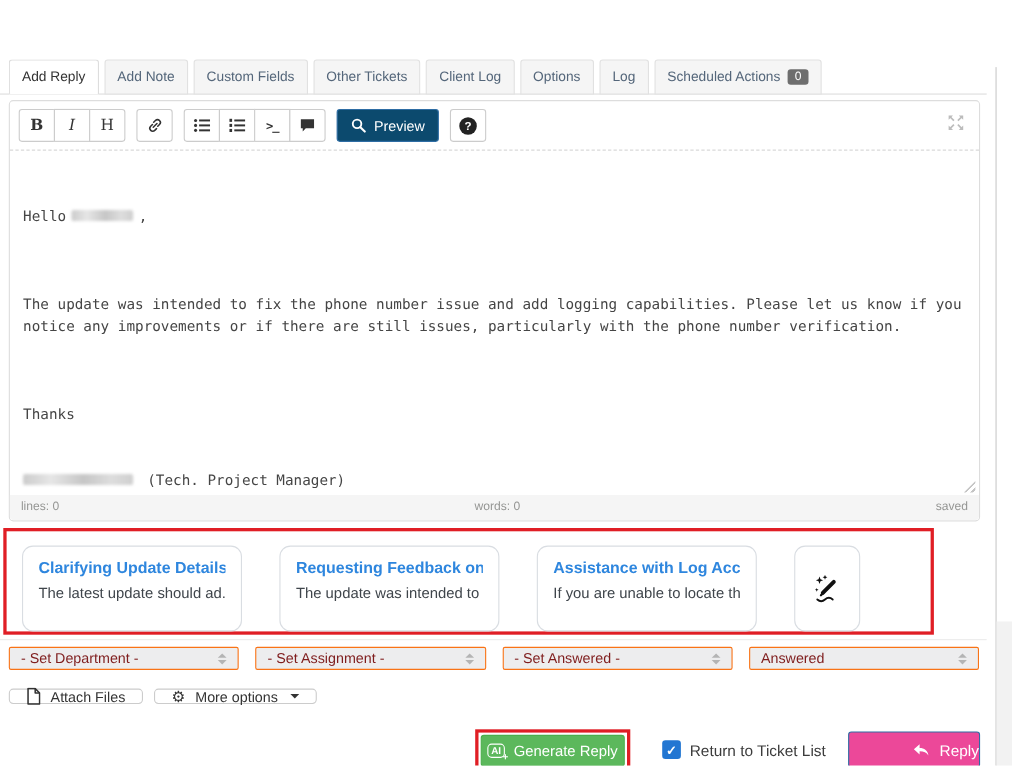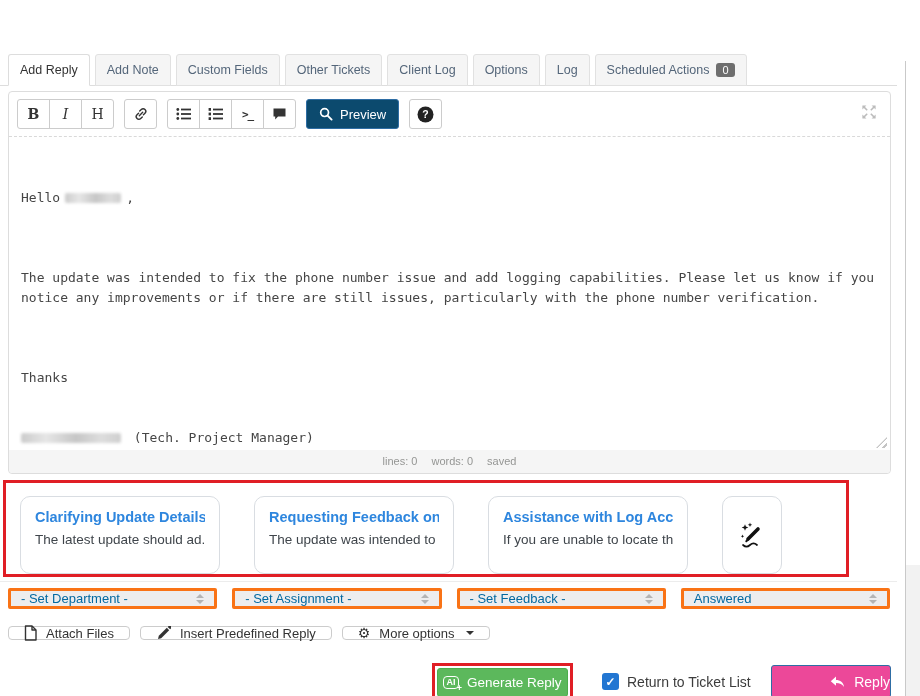--- a/index.html
+++ b/index.html
@@ -40,38 +40,38 @@
                  line-height:20px; color:#454545; white-space:pre-wrap; overflow:hidden; position:relative; }
   .mb20 { margin-bottom:20px; }
   .redacted { display:inline-block; height:10px; border-radius:2px; vertical-align:middle; margin:0 5px 2px 5px;
               background:linear-gradient(90deg,#cbcbcb,#e6e6e6 25%,#c6c6c6 55%,#dddddd 80%,#cfcfcf);
               filter:blur(1.5px); }
   .redacted.short { width:56px; }
   .redacted.long { width:100px; margin-left:0; }
   .resize-handle { position:absolute; right:3px; bottom:2px; width:11px; height:11px;
                    background:repeating-linear-gradient(135deg, transparent 0 3px, #c4c4c4 3px 4.5px);
                    clip-path:polygon(100% 0, 100% 100%, 0 100%); cursor:nwse-resize; }
-  .statusbar { background:#f5f5f5; padding:5px 10px 6px; display:flex; justify-content:center; gap:14px;
+  .statusbar { background:#f5f5f5; padding:5px 10px 6px; display:flex; justify-content:space-between; gap:14px;
                font-size:11px; color:#959694; border-radius:0 0 4px 4px; }
 
   
   .suggestions { position:absolute; top:455px; left:3px; width:846px; height:97px; border:3px solid #e01e25;
                  background:#fff; display:flex; align-items:flex-end; gap:34px; padding-left:14px; }
   .sg-card { width:200px; height:78px; border:1px solid #d9dde2; border-radius:10px; padding:12px 14px;
              background:#fff; cursor:pointer; overflow:hidden; }
   .sg-title { font-size:14.5px; font-weight:bold; color:#2e86de; white-space:nowrap; overflow:hidden; margin-bottom:7px; }
   .sg-prev { font-size:13.5px; color:#3f454b; white-space:nowrap; overflow:hidden; }
   .wand-card { width:60px; height:78px; border:1px solid #d9dde2; border-radius:10px; background:#fff;
                display:flex; align-items:center; justify-content:center; cursor:pointer; }
   .section-line { position:absolute; top:556px; left:0; width:897px; border-top:1px solid #ececec; }
 
   
   .selects-row { position:absolute; top:563px; left:8px; width:882px; display:flex; gap:15px; }
-  .sel { flex:1; height:21px; background:#ededee; border:3px solid #f97316; border-radius:2px; display:flex;
-         align-items:center; justify-content:space-between; padding:0 10px; font-size:13px; color:#0369a1; cursor:pointer; }
+  .sel { flex:1; height:21px; background:#ededee; border:1px solid #f97316; border-radius:2px; display:flex;
+         align-items:center; justify-content:space-between; padding:0 10px; font-size:13px; color:#7f1d1d; cursor:pointer; }
   .sel-arrows { display:flex; flex-direction:column; gap:2px; align-items:center; }
   .tri-up { width:0; height:0; border-left:4px solid transparent; border-right:4px solid transparent; border-bottom:4px solid #b4b4b4; }
   .tri-dn { width:0; height:0; border-left:4px solid transparent; border-right:4px solid transparent; border-top:4px solid #b4b4b4; }
 
   
   .actions-row { position:absolute; top:601px; left:8px; display:flex; gap:10px; }
   .a-btn { height:14px; background:#fff; border:1px solid #ccc; border-radius:4px; padding:0 15px;
            display:flex; gap:9px; align-items:center; font-size:13px; color:#333; cursor:pointer; }
   .gear-glyph { font-size:14px; line-height:1; }
   .caret-down { width:0; height:0; border-left:4px solid transparent; border-right:4px solid transparent;
@@ -258,21 +258,21 @@
         </span>
     </div>
     <div class="sel">
       <span>- Set Assignment -</span>
       <span class="sel-arrows">
           <span class="tri-up"></span>
           <span class="tri-dn"></span>
         </span>
     </div>
     <div class="sel">
-      <span>- Set Feedback -</span>
+      <span>- Set Answered -</span>
       <span class="sel-arrows">
           <span class="tri-up"></span>
           <span class="tri-dn"></span>
         </span>
     </div>
     <div class="sel">
       <span>Answered</span>
       <span class="sel-arrows">
           <span class="tri-up"></span>
           <span class="tri-dn"></span>
@@ -282,27 +282,20 @@
 
   <div class="actions-row">
     <div class="a-btn">
       <svg width="13" height="16" viewBox="0 0 13 16">
         <path d="M1.5 1 h6.5 l4 4 v10 h-10.5 z" stroke="#333" stroke-width="1.4" fill="none" stroke-linejoin="round"></path>
         <path d="M8 1 v4 h4" stroke="#333" stroke-width="1.4" fill="none" stroke-linejoin="round"></path>
       </svg>
       <span>Attach Files</span>
     </div>
     <div class="a-btn">
-      <svg width="15" height="15" viewBox="0 0 15 15">
-        <path d="M2 13 l0.8-3.2 8-8 2.4 2.4 -8 8 z" fill="#333"></path>
-        <path d="M11.7 0.9 l2.4 2.4 1 -1 a1.2 1.2 0 0 0 -2.4 -2.4 z" fill="#333"></path>
-      </svg>
-      <span>Insert Predefined Reply</span>
-    </div>
-    <div class="a-btn">
       <span class="gear-glyph">⚙</span>
       <span>More options</span>
       <span class="caret-down"></span>
     </div>
   </div>
 
   <div class="footer">
     <div class="gen-wrap">
       <div class="gen-btn">
         <span class="ai-badge"><span>AI</span><span class="ai-plus">+</span></span>

